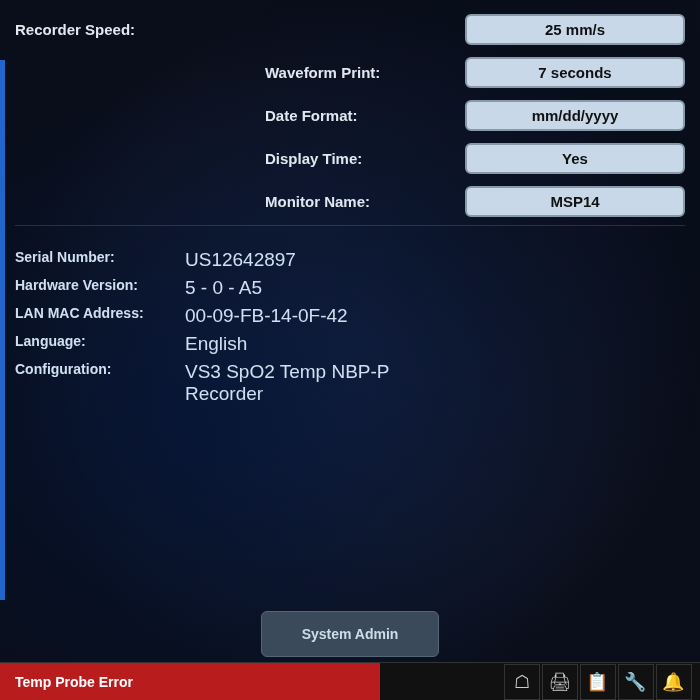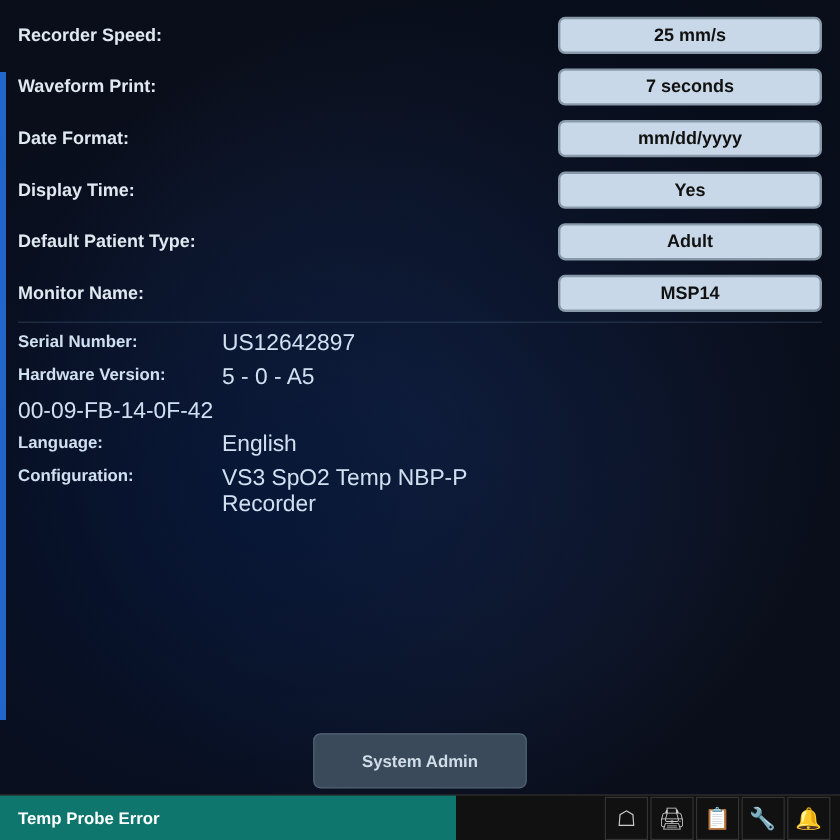--- a/index.html
+++ b/index.html
@@ -39,21 +39,21 @@
       flex: 1;
       padding: 10px 15px 5px 15px;
       position: relative;
       z-index: 1;
     }
 
     
     .settings-row {
       display: flex;
       align-items: center;
-      justify-content: space-between;
+      justify-content: flex-end;
       padding: 6px 0;
       border-bottom: none;
     }
 
     .row-label {
       color: #e0e8f0;
       font-size: 15px;
       font-weight: bold;
       flex: 0 0 auto;
       min-width: 200px;
@@ -71,21 +71,21 @@
       color: #111;
     }
 
     .divider {
       height: 1px;
       background: rgba(100,130,160,0.3);
       margin: 2px 0;
     }
 
     .info-section {
-      margin-top: 4px;
+      margin-top: 20px;
     }
 
     .info-row {
       display: flex;
       align-items: flex-start;
       padding: 3px 0;
     }
 
     .info-label {
       color: #d0e0f0;
@@ -136,21 +136,21 @@
       height: 38px;
       background: #111;
       display: flex;
       align-items: center;
       position: relative;
       z-index: 1;
       border-top: 1px solid #333;
     }
 
     .status-alert {
-      background: #0f766e;
+      background: #b91c1c;
       color: #fff;
       font-size: 14px;
       font-weight: bold;
       padding: 0 15px;
       height: 100%;
       display: flex;
       align-items: center;
       flex: 1;
       max-width: 380px;
     }
@@ -225,24 +225,20 @@
       <div class="settings-row">
         <span class="row-label">Date Format:</span>
         <span class="row-value-box">mm/dd/yyyy</span>
       </div>
 
       <div class="settings-row">
         <span class="row-label">Display Time:</span>
         <span class="row-value-box">Yes</span>
       </div>
 
-      <div class="settings-row">
-        <span class="row-label">Default Patient Type:</span>
-        <span class="row-value-box">Adult</span>
-      </div>
 
       <div class="settings-row">
         <span class="row-label">Monitor Name:</span>
         <span class="row-value-box">MSP14</span>
       </div>
 
     </div>
 
     <div class="divider"></div>
 
@@ -253,20 +249,21 @@
         <span class="info-value">US12642897</span>
       </div>
 
       <div class="info-row">
         <span class="info-label"> Hardware Version:</span>
         <span class="info-value">5 - 0 - A5</span>
       </div>
 
 
       <div class="info-row">
+        <span class="info-label"> LAN MAC Address:</span>
         <span class="info-value">00-09-FB-14-0F-42</span>
       </div>
 
 
       <div class="info-row">
         <span class="info-label"> Language:</span>
         <span class="info-value">English</span>
       </div>
 
       <div class="info-row">

